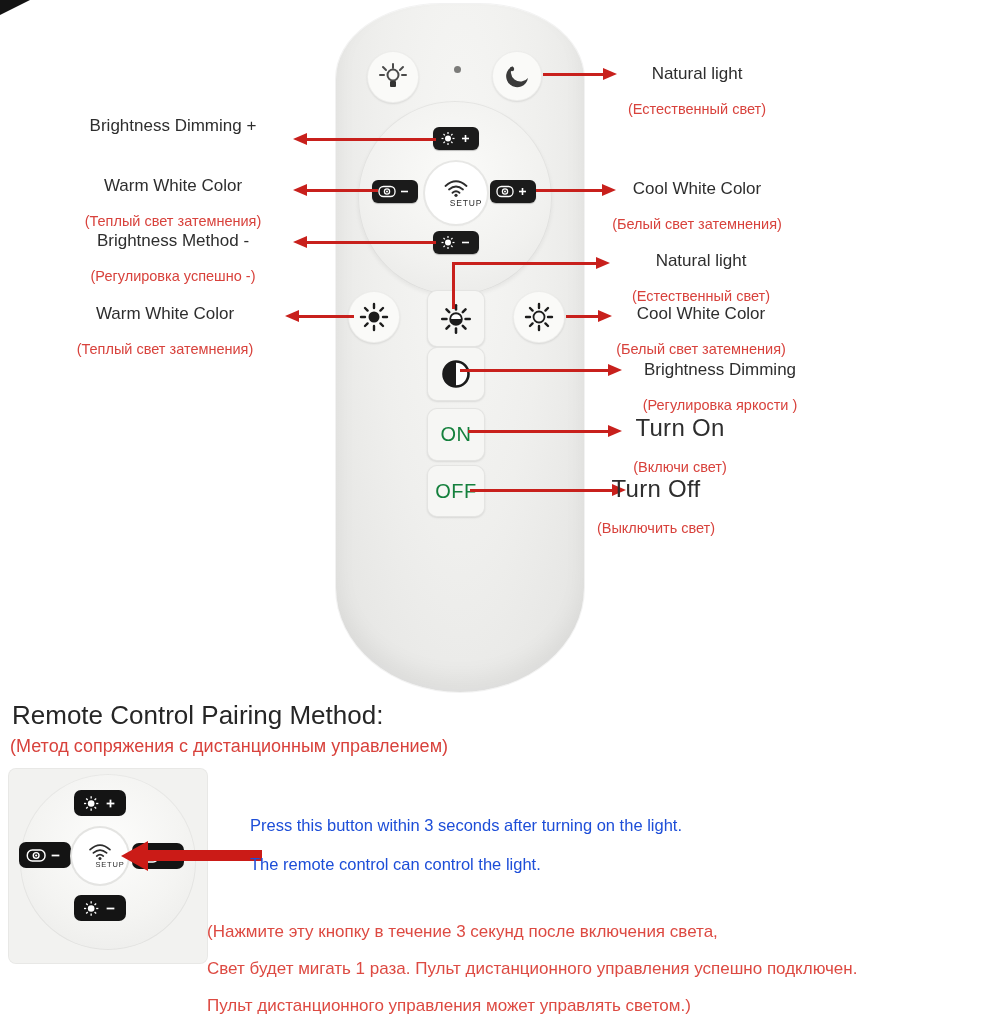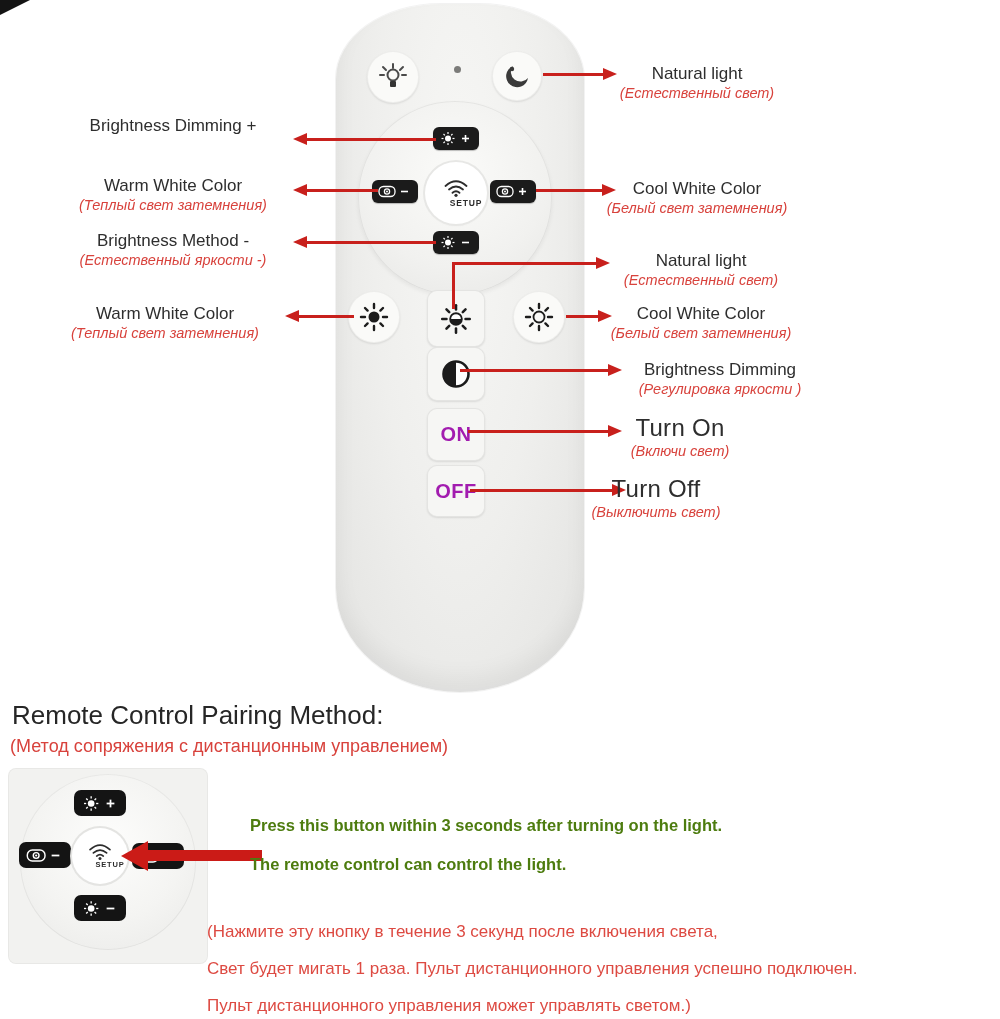--- a/index.html
+++ b/index.html
@@ -2,21 +2,21 @@
 <html><head>
 <meta charset="utf-8">
 <style>
   html,body{margin:0;padding:0;}
   body{
     width:1000px;height:1019px;position:relative;background:#ffffff;
     font-family:"Liberation Sans","DejaVu Sans",sans-serif;overflow:hidden;
   }
   .lbl{position:absolute;text-align:center;line-height:1.18;}
   .lbl .en{font-size:17px;color:#2e2e2e;display:block;}
-  .lbl .ru{font-size:14.5px;color:#d8423c;display:block;margin-top:1px;font-style:italic;}
+  .lbl .ru{font-size:14.5px;color:#d8423c;display:block;margin-top:17px;}
   .lbl.big .en{font-size:24px;letter-spacing:0.3px;}
   
   .cl{position:absolute;height:3px;background:#c8201c;}
   .clv{position:absolute;width:3px;background:#c8201c;}
   .ah-l{position:absolute;width:0;height:0;border-top:6px solid transparent;border-bottom:6px solid transparent;border-right:14px solid #c8201c;}
   .ah-r{position:absolute;width:0;height:0;border-top:6px solid transparent;border-bottom:6px solid transparent;border-left:14px solid #c8201c;}
   
   .remote{
     position:absolute;left:336px;top:4px;width:248px;height:688px;
     background:radial-gradient(ellipse at 50% 28%,#f7f7f5 0%,#efefed 50%,#e3e3e1 100%);
@@ -36,27 +36,27 @@
   .pill{
     position:absolute;width:46px;height:23px;border-radius:6px;background:#1b1b1b;
     display:flex;align-items:center;justify-content:center;
     box-shadow:0 1px 1px rgba(0,0,0,0.25);
   }
   .setup-circle{
     position:absolute;left:425px;top:162px;width:62px;height:62px;border-radius:50%;
     background:#ffffff;box-shadow:0 0 0 2px #e7e7e5, 0 1px 3px rgba(0,0,0,0.08);
     display:flex;flex-direction:column;align-items:center;justify-content:center;gap:1px;
   }
-  .setup-text{font-size:8.5px;font-weight:bold;color:#2c2c2c;letter-spacing:0.8px;margin-left:20px;}
+  .setup-text{font-size:8.5px;font-weight:normal;color:#2c2c2c;letter-spacing:0.8px;margin-left:20px;}
   .sq-btn{
     position:absolute;left:427px;width:58px;border-radius:10px;background:#f6f6f4;
     box-shadow:inset 0 0 0 1px rgba(0,0,0,0.07), 0 1px 2px rgba(0,0,0,0.10);
     display:flex;align-items:center;justify-content:center;
   }
-  .onoff{font-weight:bold;font-size:20px;color:#a21caf;letter-spacing:0.5px;}
+  .onoff{font-weight:normal;font-size:20px;color:#15803d;letter-spacing:0.5px;}
   .led-dot{position:absolute;left:454px;top:66px;width:7px;height:7px;border-radius:50%;background:#7b7b79;}
   
   .pair-title{position:absolute;left:12px;top:700px;font-size:26px;color:#262626;}
   .pair-sub{position:absolute;left:10px;top:736px;font-size:18px;color:#d8423c;}
   .closeup{
     position:absolute;left:8px;top:768px;width:200px;height:196px;border-radius:8px;
     background:#f2f2f0;box-shadow:inset 0 0 0 1px rgba(0,0,0,0.04);
   }
   .cu-pad{
     position:absolute;left:12px;top:6px;width:176px;height:176px;border-radius:50%;
@@ -69,21 +69,21 @@
   }
   .cu-setup{
     position:absolute;left:64px;top:60px;width:56px;height:56px;border-radius:50%;
     background:#ffffff;box-shadow:0 0 0 2px #e4e4e2;
     display:flex;flex-direction:column;align-items:center;justify-content:center;
   }
   .cu-setup .setup-text{font-size:7.5px;}
   .big-arrow-body{position:absolute;left:148px;top:850px;width:114px;height:11px;background:#cb1b17;}
   .big-arrow-head{position:absolute;left:121px;top:841px;width:0;height:0;
     border-top:15px solid transparent;border-bottom:15px solid transparent;border-right:27px solid #cb1b17;}
-  .instr-en{position:absolute;left:250px;top:806px;font-size:16.5px;color:#4d7c0f;line-height:39px;white-space:nowrap;font-weight:bold;}
+  .instr-en{position:absolute;left:250px;top:806px;font-size:16.5px;color:#1d4ed8;line-height:39px;white-space:nowrap;}
   .instr-ru{position:absolute;left:207px;top:913px;font-size:17px;color:#dd4a42;line-height:37px;white-space:nowrap;}
   .corner-mark{position:absolute;left:0;top:0;width:0;height:0;
     border-top:15px solid #141414;border-right:30px solid transparent;}
 </style>
 </head>
 <body>
 
 <div class="corner-mark"></div>
 
 <div class="remote">
@@ -280,21 +280,21 @@
 
 <div class="lbl" style="left:48px;top:116px;width:250px;">
   <span class="en">Brightness Dimming +</span>
 </div>
 <div class="lbl" style="left:48px;top:176px;width:250px;">
   <span class="en">Warm White Color</span>
   <span class="ru">(Теплый свет затемнения)</span>
 </div>
 <div class="lbl" style="left:48px;top:231px;width:250px;">
   <span class="en">Brightness Method -</span>
-  <span class="ru">(Естественный яркости -)</span>
+  <span class="ru">(Регулировка успешно -)</span>
 </div>
 <div class="lbl" style="left:40px;top:304px;width:250px;">
   <span class="en">Warm White Color</span>
   <span class="ru">(Теплый свет затемнения)</span>
 </div>
 
 <div class="lbl" style="left:592px;top:64px;width:210px;">
   <span class="en">Natural light</span>
   <span class="ru">(Естественный свет)</span>
 </div>

